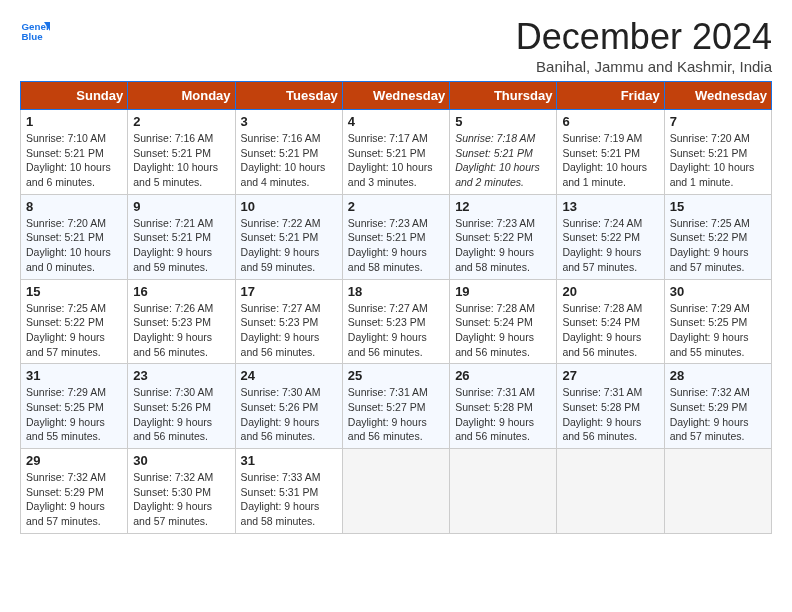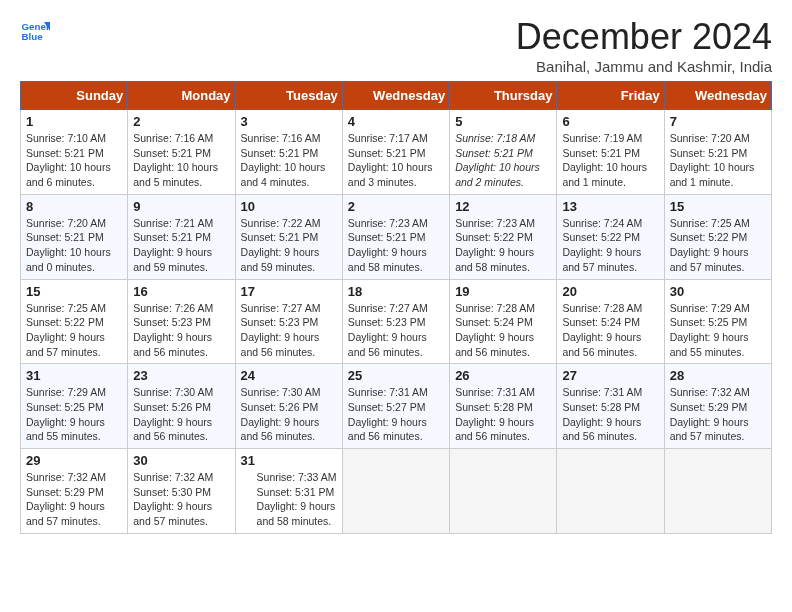--- a/index.html
+++ b/index.html
@@ -294,21 +294,21 @@
 Daylight: 9 hours and 57 minutes.</div>
         </td>
         <td>
           <span class="day-number">30</span>
           <div class="day-info" style="white-space: pre-line;">Sunrise: 7:32 AM
 Sunset: 5:30 PM
 Daylight: 9 hours and 57 minutes.</div>
         </td>
         <td>
           <span class="day-number">31</span>
-          <div class="day-info" style="white-space: pre-line; margin-left: 16px;">Sunrise: 7:33 AM
+          <div class="day-info" style="white-space: pre-line;">Sunrise: 7:33 AM
 Sunset: 5:31 PM
 Daylight: 9 hours and 58 minutes.</div>
         </td>
         <td class="empty-cell"></td>
         <td class="empty-cell"></td>
         <td class="empty-cell"></td>
         <td class="empty-cell"></td>
       </tr>
     </tbody>
 </table>

